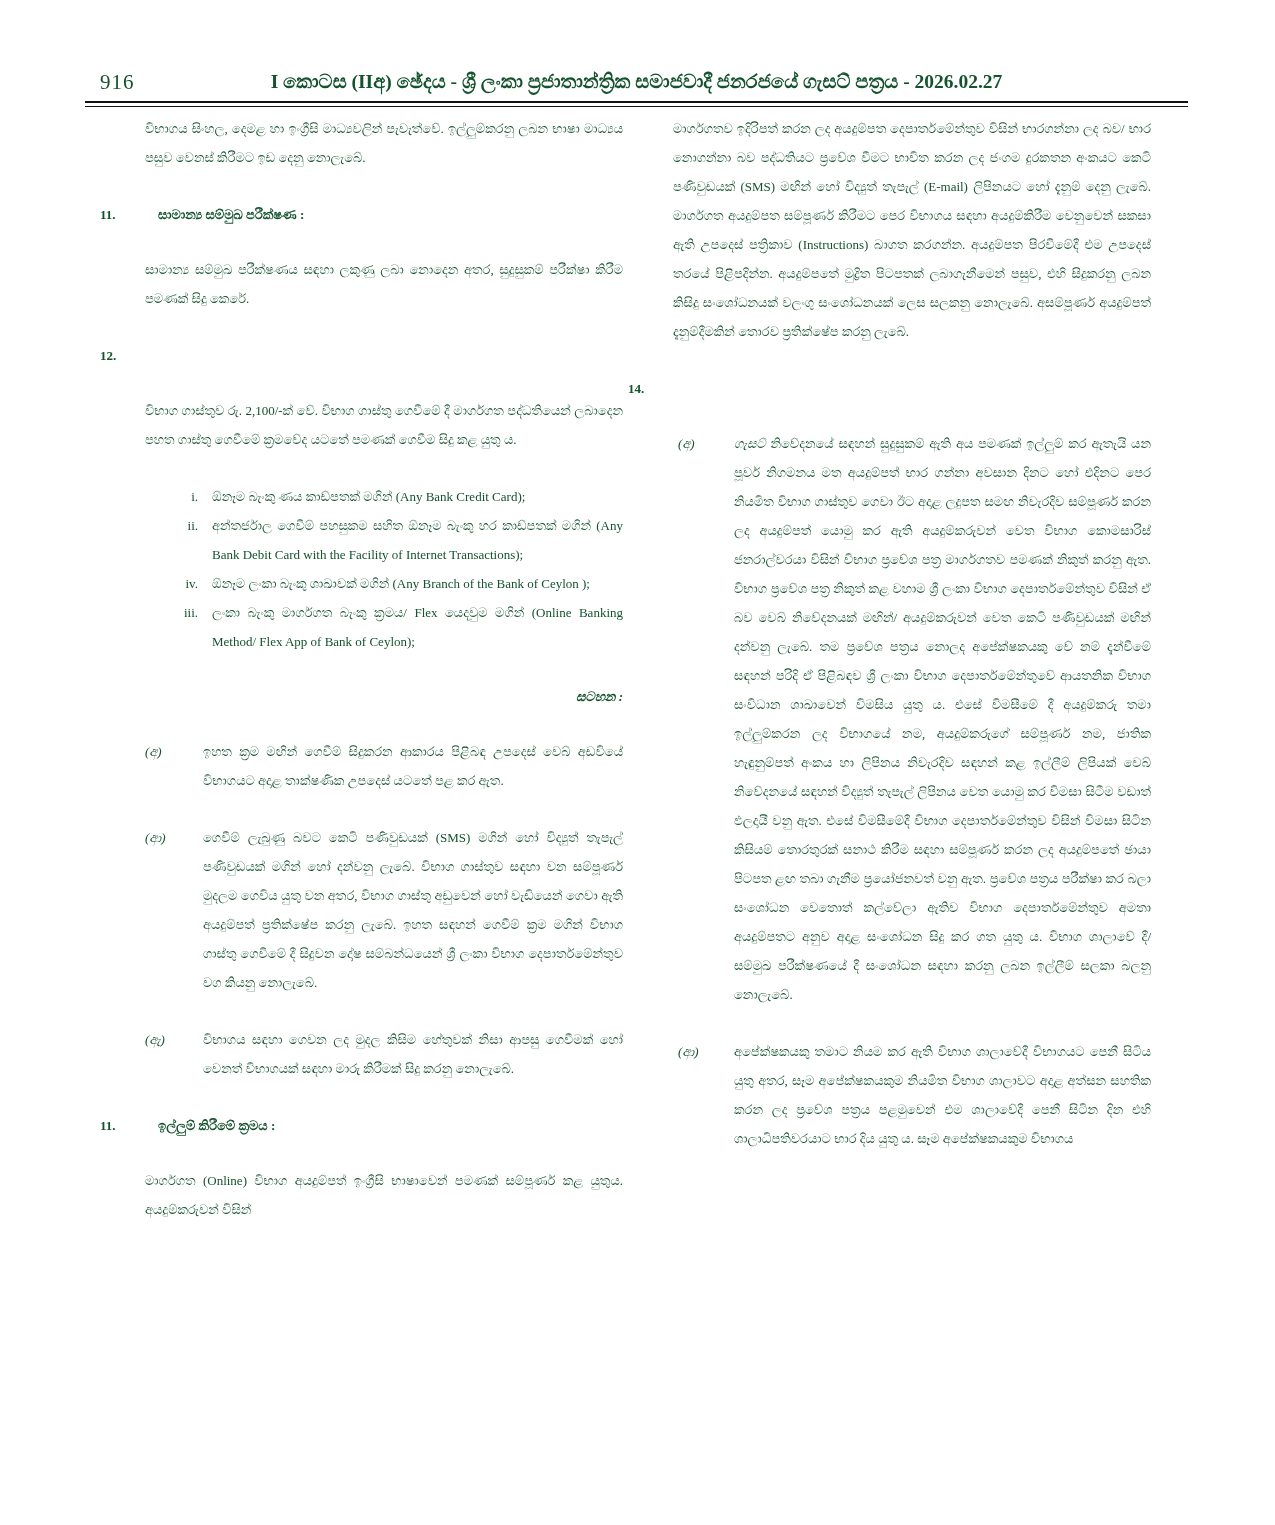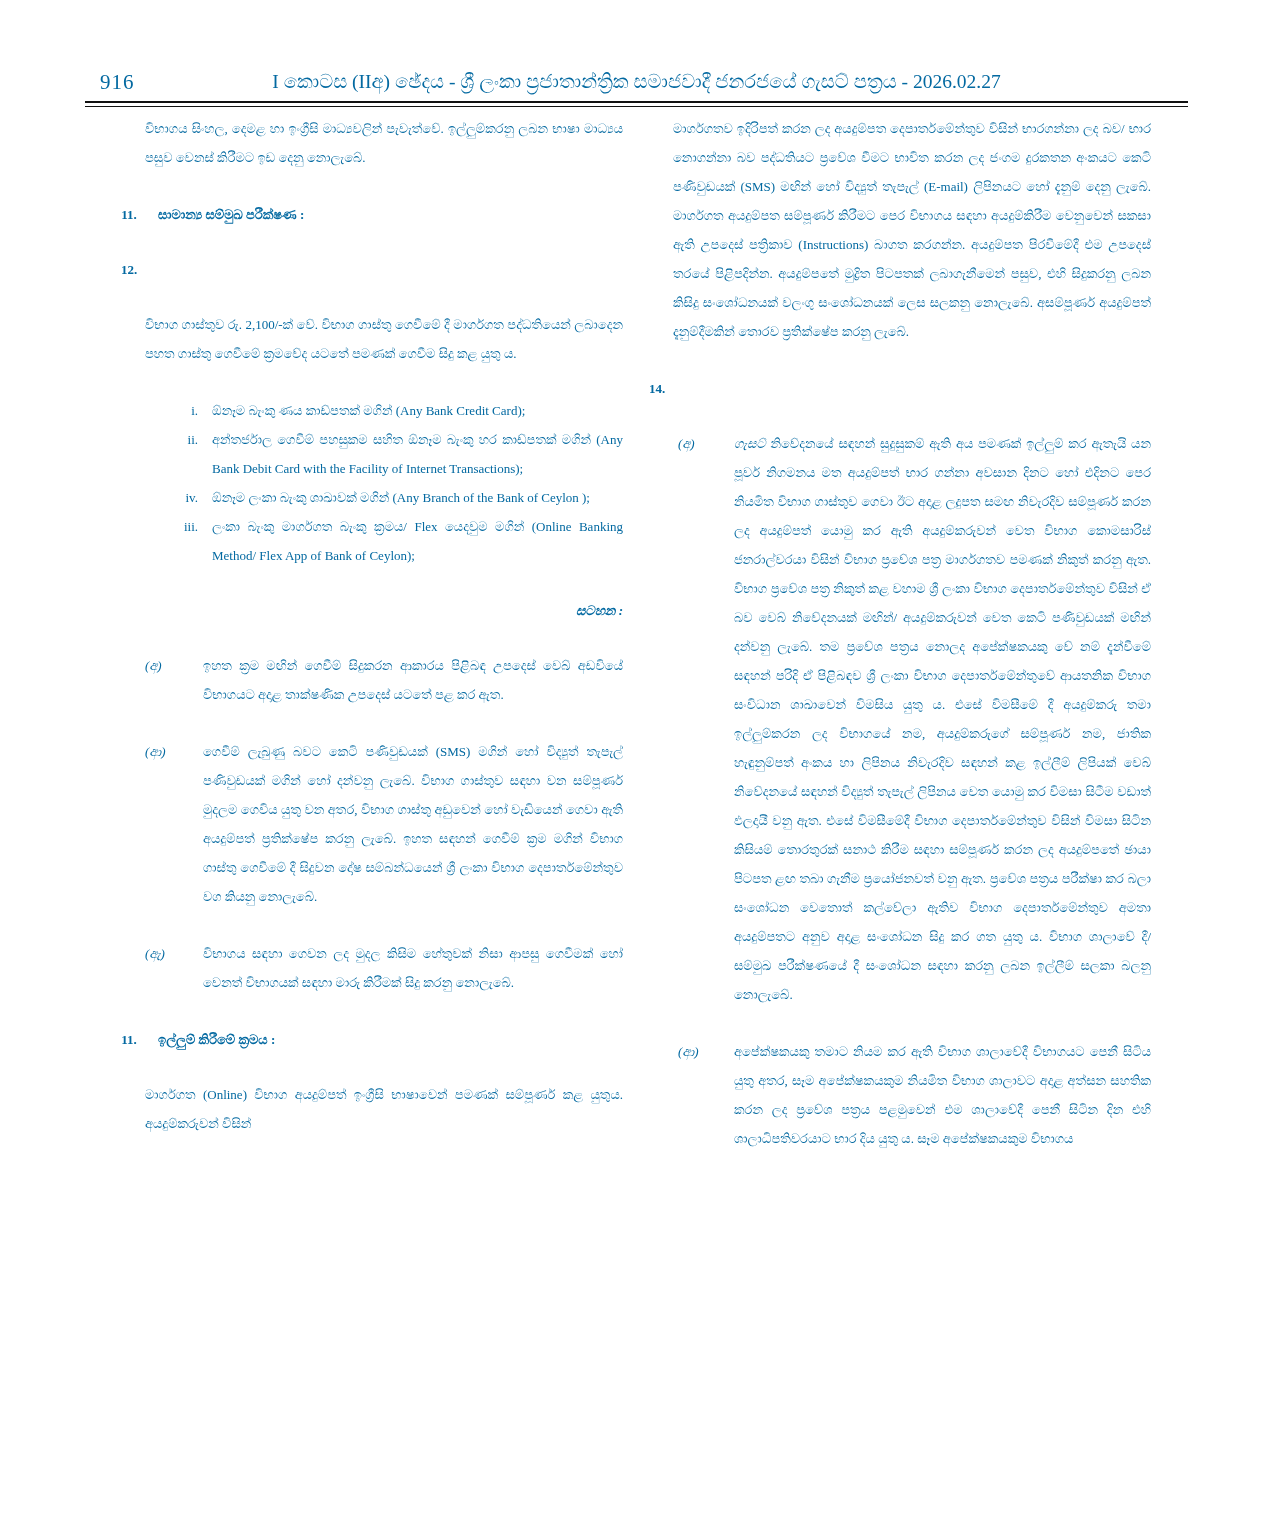--- a/index.html
+++ b/index.html
@@ -2,35 +2,35 @@
 <html><head>
 <meta charset="utf-8">
 <style>
   html,body{margin:0;padding:0;background:#e8e8e8;}
   .page{
     position:relative;
     width:1275px;height:1525px;
     margin:0 auto;
     background:#ffffff;
     font-family:"Liberation Serif","DejaVu Serif",serif;
-    color:#0369a1;
+    color:#14532d;
     overflow:hidden;
   }
   
   .header{
     position:absolute;top:70px;left:85px;right:87px;height:30px;
   }
   .page-number{
     position:absolute;left:15px;top:0;
     font-size:21px;letter-spacing:1px;
   }
   .gazette-title{
     position:absolute;left:0;right:0;top:1px;
     text-align:center;
-    font-size:19.5px;font-weight:normal;
+    font-size:19.5px;font-weight:bold;
   }
   .header-rule{
     position:absolute;top:101px;left:85px;width:1103px;
     height:3px;
     border-top:2.5px solid #111;
     border-bottom:1px solid #111;
   }
   
   .col{
     position:absolute;top:114px;
@@ -42,21 +42,21 @@
   .col-left{left:100px;}
   .col-right{left:628px;}
   .para{margin:0 0 28px 45px;}
   .col-right .para{}
   .sec-heading{
     display:flex;
     font-weight:bold;
     margin:4px 0 26px 0;
     text-align:left;
   }
-  .sec-num{flex:0 0 58px;text-align:center;}
+  .sec-num{flex:0 0 58px;}
   .sec-title{flex:1;}
   .pay-list{margin:0 0 26px 68px;}
   .pay-item{display:flex;margin:0;}
   .pay-label{flex:0 0 44px;text-align:right;padding-right:14px;box-sizing:border-box;}
   .pay-text{flex:1;text-align:justify;}
   .note-label{
     margin:0 0 26px 45px;
     font-style:italic;font-weight:bold;
     text-align:right;
   }
@@ -79,20 +79,21 @@
   <div class="header-rule"></div>
 
   <div class="col col-left">
 
     <p class="para">විභාගය සිංහල, දෙමළ හා ඉංග්‍රීසි මාධ්‍යවලින් පැවැත්වේ. ඉල්ලුම්කරනු ලබන භාෂා මාධ්‍යය පසුව වෙනස් කිරීමට ඉඩ දෙනු නොලැබේ.</p>
 
     <div class="sec-heading">
       <span class="sec-num">11.</span>
       <span class="sec-title">සාමාන්‍ය සම්මුඛ පරීක්ෂණ :</span>
     </div>
+    <p class="para">සාමාන්‍ය සම්මුඛ පරීක්ෂණය සඳහා ලකුණු ලබා නොදෙන අතර, සුදුසුකම් පරීක්ෂා කිරීම පමණක් සිදු කෙරේ.</p>
 
     <div class="sec-heading">
       <span class="sec-num">12.</span>
     </div>
     <p class="para">විභාග ගාස්තුව රු. 2,100/-ක් වේ. විභාග ගාස්තු ගෙවීමේ දී මාර්ගගත පද්ධතියෙන් ලබාදෙන පහත ගාස්තු ගෙවීමේ ක්‍රමවේද යටතේ පමණක් ගෙවීම සිදු කළ යුතු ය.</p>
 
     <div class="pay-list">
       <div class="pay-item">
         <span class="pay-label">i.</span>
         <span class="pay-text">ඕනෑම බැංකු ණය කාඩ්පතක් මගින් (Any Bank Credit Card);</span>

